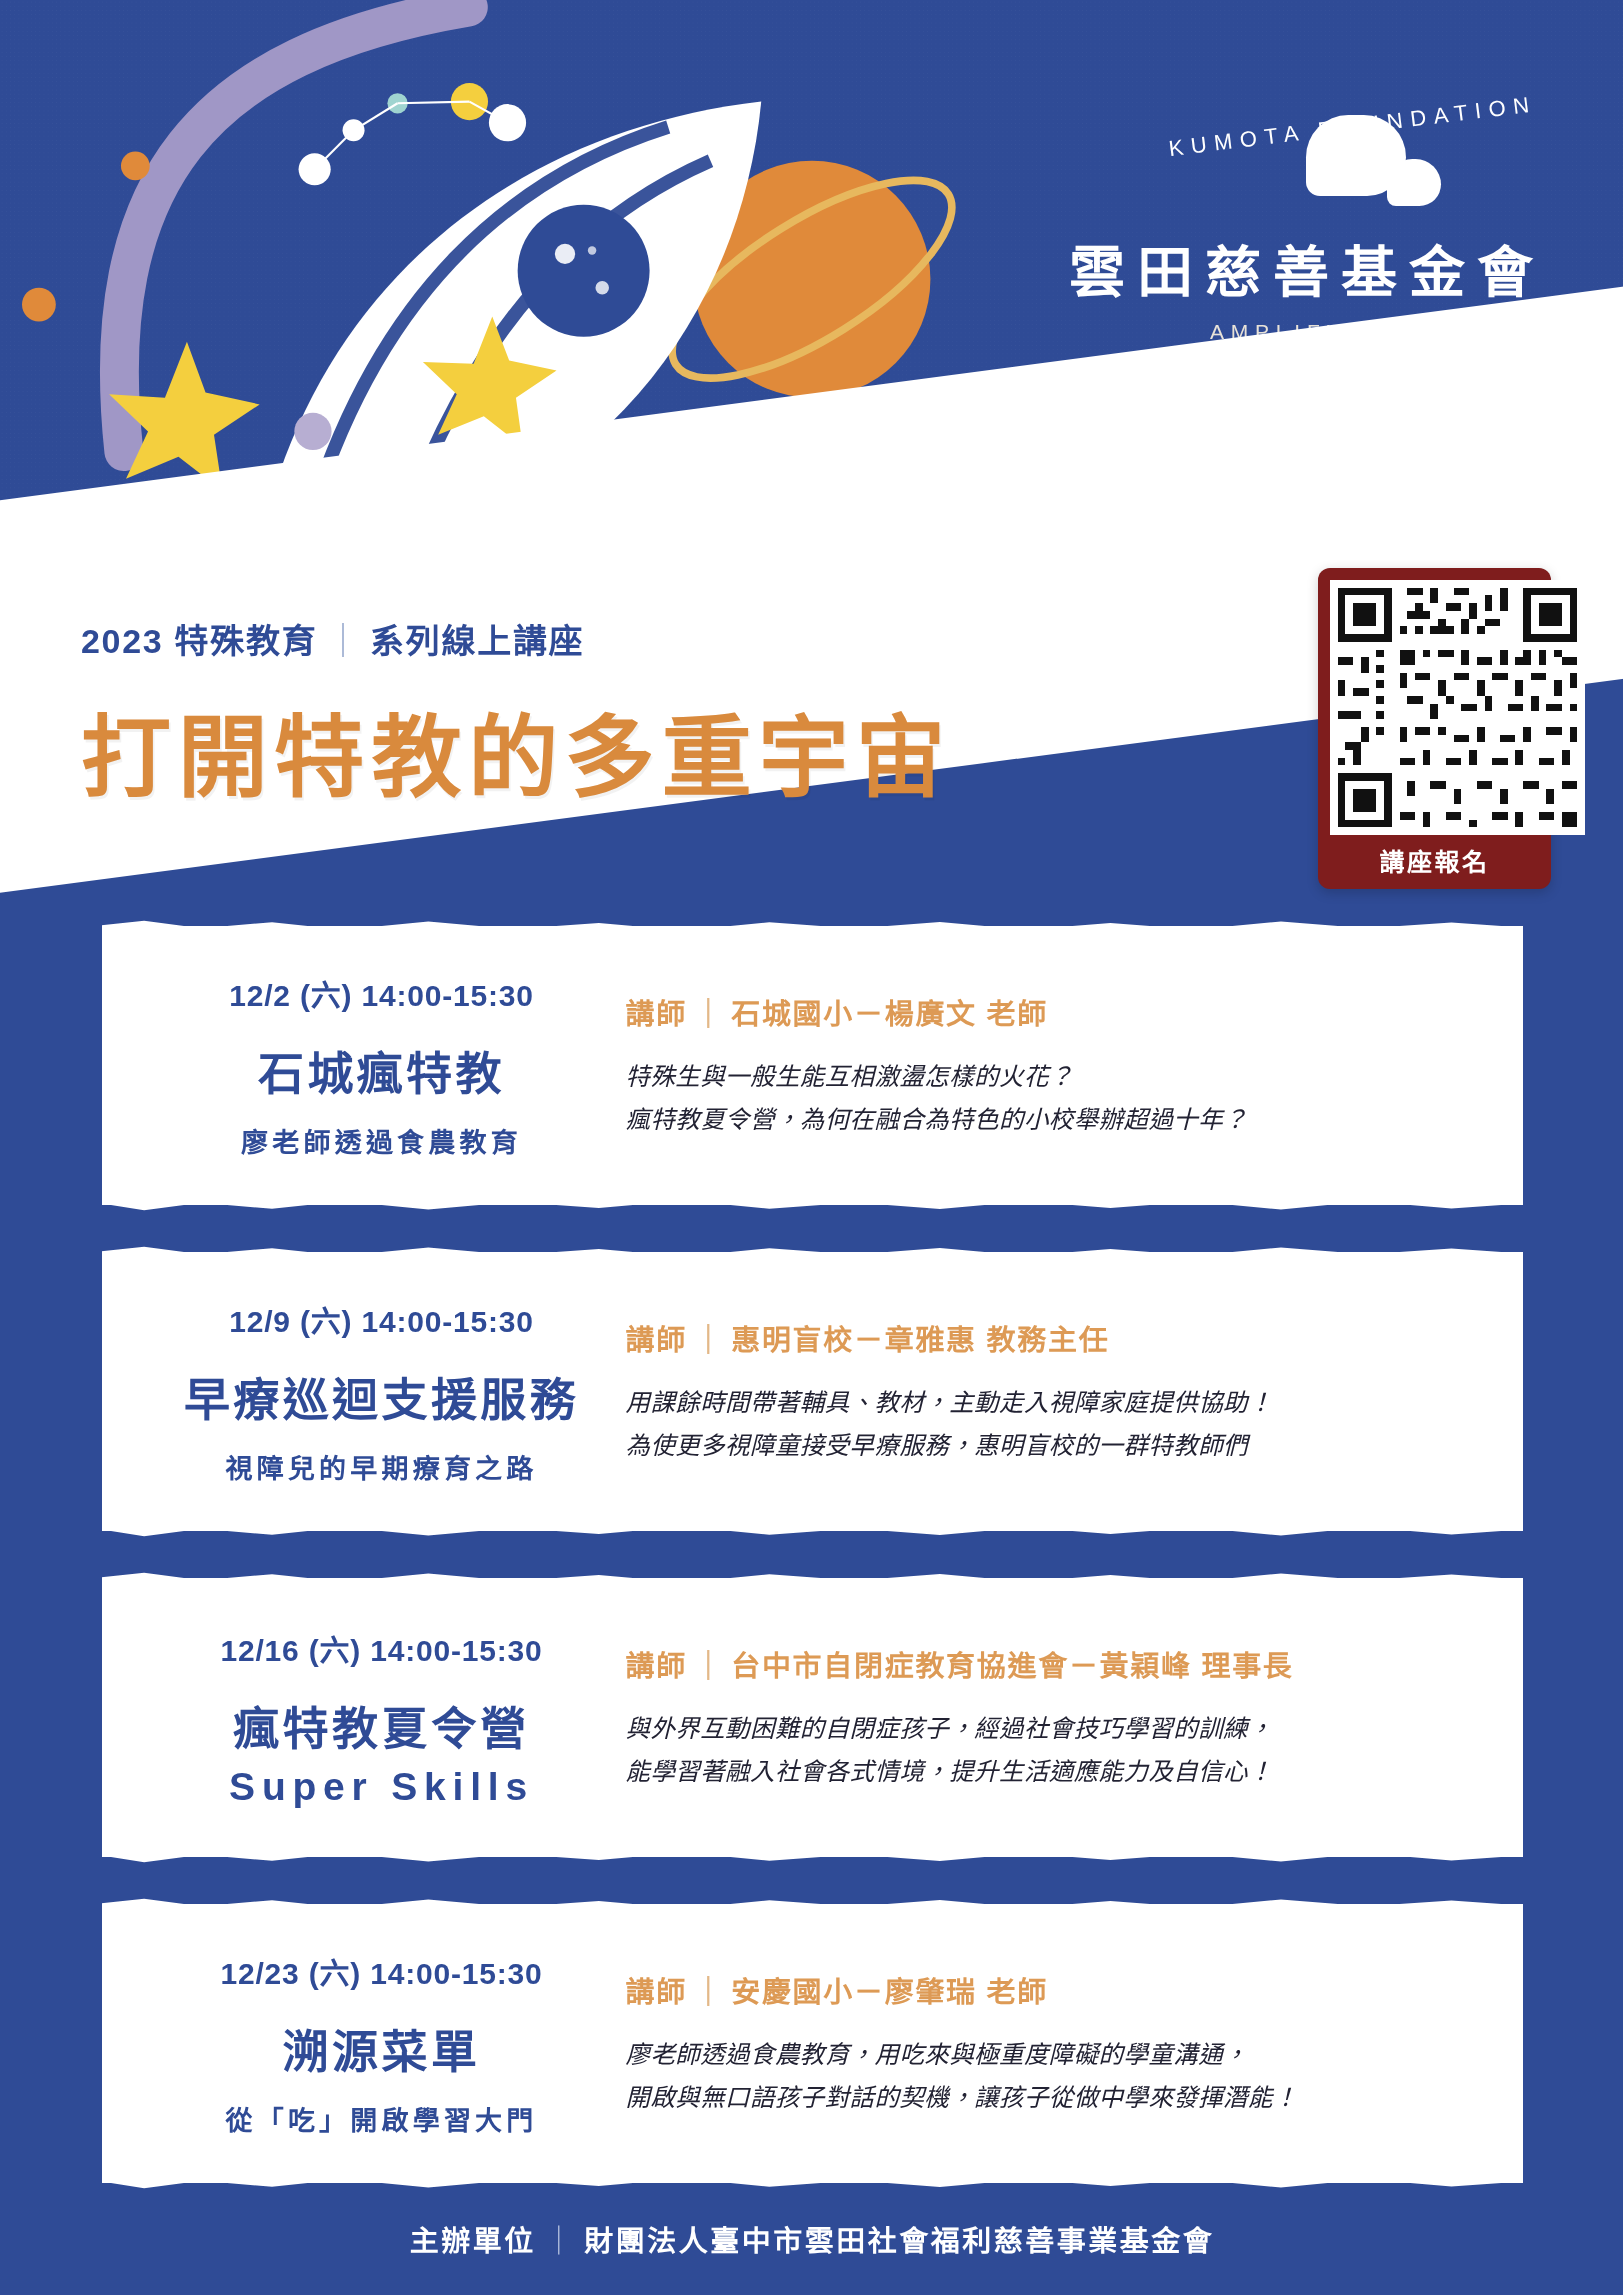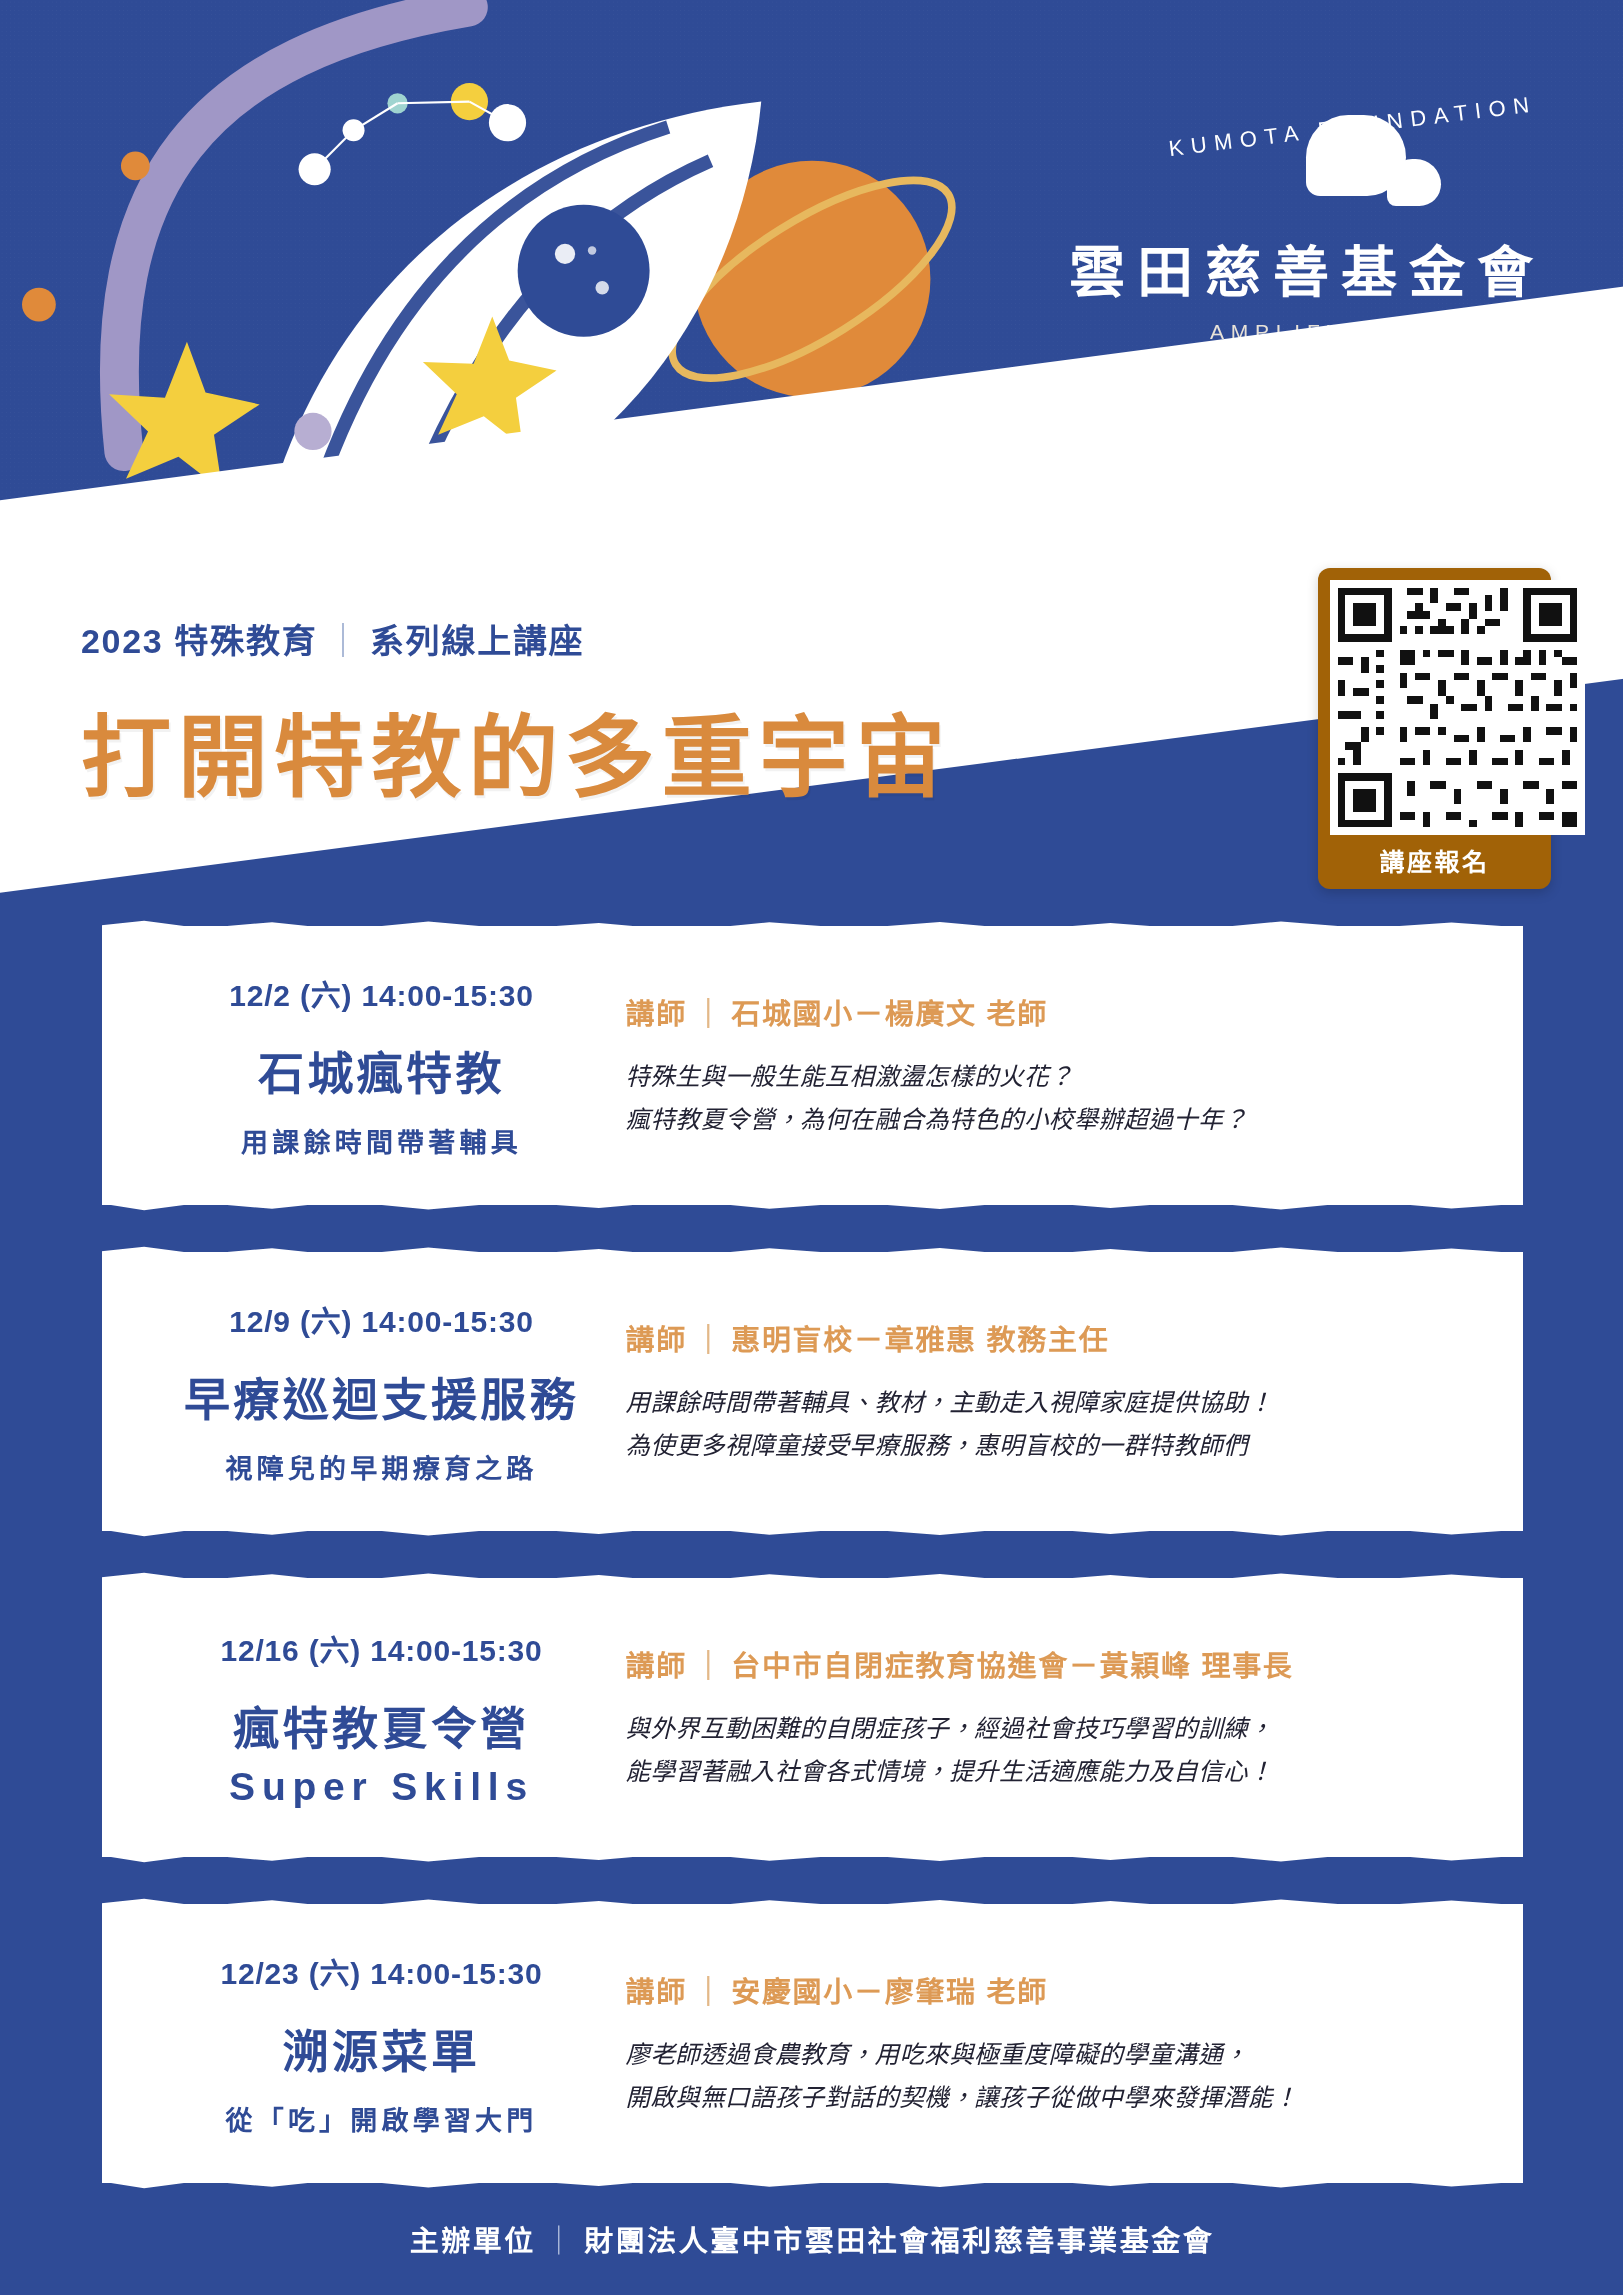--- a/index.html
+++ b/index.html
@@ -124,21 +124,21 @@
     white-space: nowrap;
     text-shadow: 1.7px 2.5px 0 rgba(0,0,0,0.05);
   }
 
   
   .qr-card {
     position: absolute;
     right: 73px;
     top: 568px;
     width: 233px;
-    background: #a16207;
+    background: #7f1d1d;
     border-radius: 12px;
     padding: 12px 12px 0 12px;
     z-index: 8;
     box-shadow: 0 3.4px 12px rgba(0,0,0,0.18);
   }
   .qr-img {
     width: 255px; height: 255px;
     background: #fff;
     display: block;
   }
@@ -440,21 +440,21 @@
   </svg>
   <div class="qr-label">講座報名</div>
 </div>
 
 <div class="cards">
 
   <div class="card">
     <div class="card-left">
       <div class="c-date">12/2 (六) 14:00-15:30</div>
       <div class="c-title">石城瘋特教</div>
-      <div class="c-sub">用課餘時間帶著輔具</div>
+      <div class="c-sub">廖老師透過食農教育</div>
     </div>
     <div class="card-right">
       <div class="c-speaker">
         <span>講師</span><span class="sep">｜</span><span>石城國小－楊廣文 老師</span>
       </div>
       <div class="c-desc">
         <div>特殊生與一般生能互相激盪怎樣的火花？</div>
         <div>瘋特教夏令營，為何在融合為特色的小校舉辦超過十年？</div>
       </div>
     </div>

